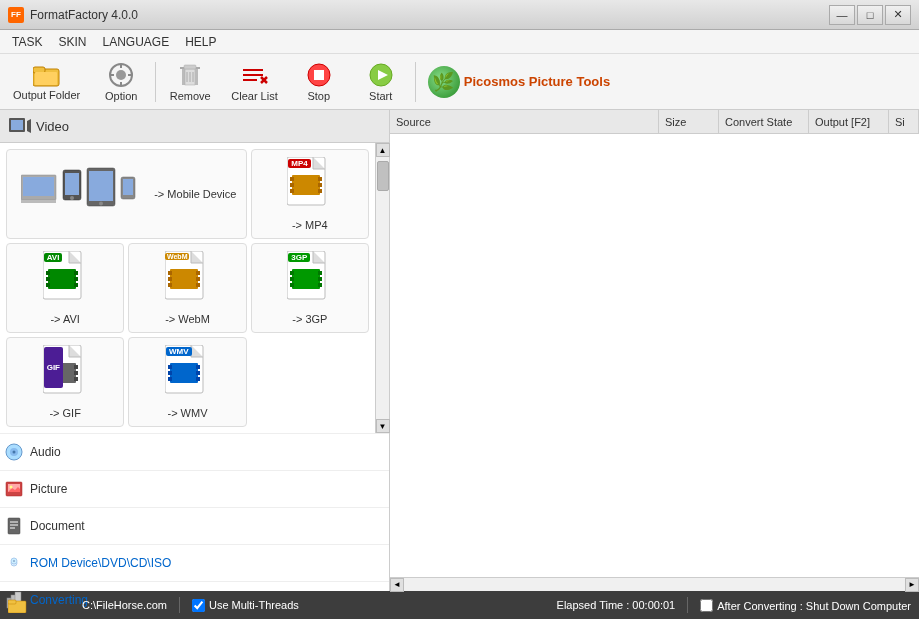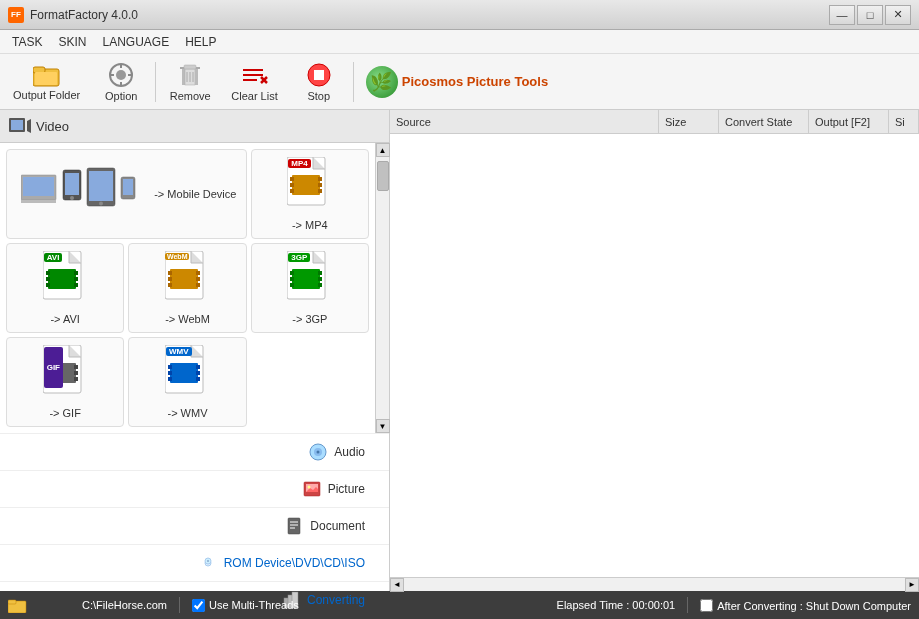--- a/index.html
+++ b/index.html
@@ -29,21 +29,21 @@
     
     .sidebar { width: 390px; display: flex; flex-direction: column; border-right: 1px solid #ccc; background: #fff; }
     .sidebar-header { background: #e8e8e8; border-bottom: 1px solid #ccc; display: flex; align-items: center; padding: 4px 8px; }
     .sidebar-section-title { font-size: 13px; color: #333; font-weight: normal; }
     .video-grid { display: grid; grid-template-columns: repeat(3, 1fr); gap: 4px; padding: 6px; }
     .format-card { border: 1px solid #ddd; border-radius: 4px; background: #fafafa; padding: 6px; cursor: pointer; display: flex; flex-direction: column; align-items: center; justify-content: center; min-height: 90px; }
     .format-icon-container { width: 70px; height: 60px; display: flex; align-items: center; justify-content: center; position: relative; margin-bottom: 4px; }
     .format-label { font-size: 11px; color: #333; }
 
     
-    .sidebar-category { padding: 8px 24px; cursor: pointer; border-top: 1px solid #eee; display: flex; align-items: center; gap: 6px; justify-content: flex-end; }
+    .sidebar-category { padding: 8px 4px; cursor: pointer; border-top: 1px solid #eee; display: flex; align-items: center; gap: 6px; }
     .category-text { font-size: 12px; color: #333; }
     .category-rom { color: #0066cc; }
     .category-util { color: #0066cc; }
 
     
     .right-panel { flex: 1; display: flex; flex-direction: column; background: #fff; }
     .table-header { display: flex; background: #e8e8e8; border-bottom: 1px solid #ccc; height: 24px; align-items: center; }
     .table-col { padding: 0 6px; font-size: 11px; color: #333; border-right: 1px solid #ccc; height: 100%; display: flex; align-items: center; }
     .col-source { flex: 1; }
     .col-size { width: 60px; }
@@ -161,20 +161,29 @@
   <div class="toolbar-btn">
     <div class="toolbar-icon">
       <svg width="28" height="28" viewBox="0 0 28 28">
         <circle cx="14" cy="14" r="11" fill="#ff4444" stroke="#cc0000" stroke-width="1"></circle>
         <rect x="9" y="9" width="10" height="10" fill="white"></rect>
       </svg>
     </div>
     <span class="toolbar-label">Stop</span>
   </div>
 
+  <div class="toolbar-btn">
+    <div class="toolbar-icon">
+      <svg width="28" height="28" viewBox="0 0 28 28">
+        <circle cx="14" cy="14" r="11" fill="#88cc44" stroke="#66aa22" stroke-width="1"></circle>
+        <polygon points="11,9 21,14 11,19" fill="white"></polygon>
+      </svg>
+    </div>
+    <span class="toolbar-label">Start</span>
+  </div>
 
   <div class="toolbar-separator"></div>
 
   <div class="picosmos-btn">
     <div class="picosmos-icon">🌿</div>
     <span>Picosmos Picture Tools</span>
   </div>
 </div>
 
 <div class="main">

